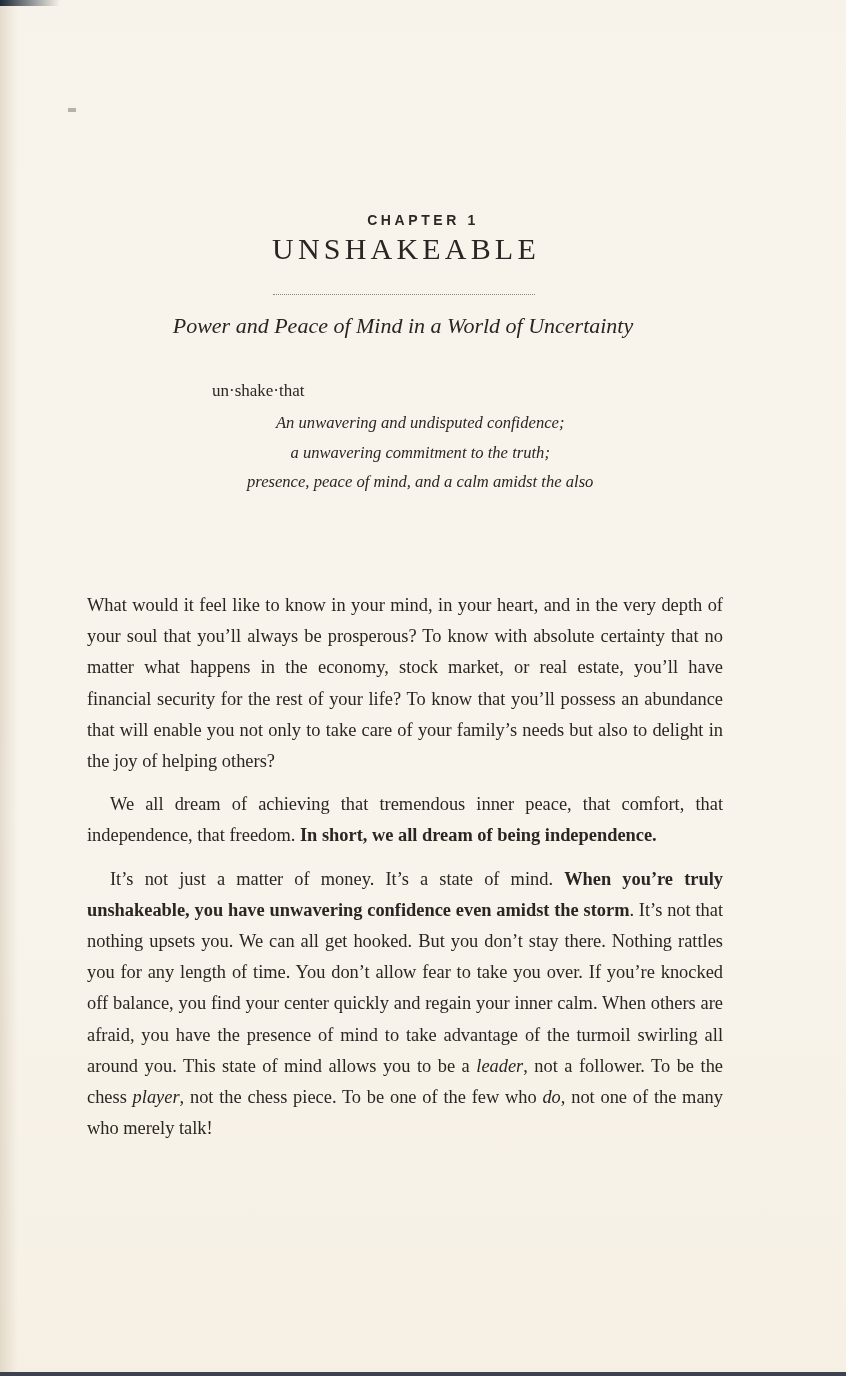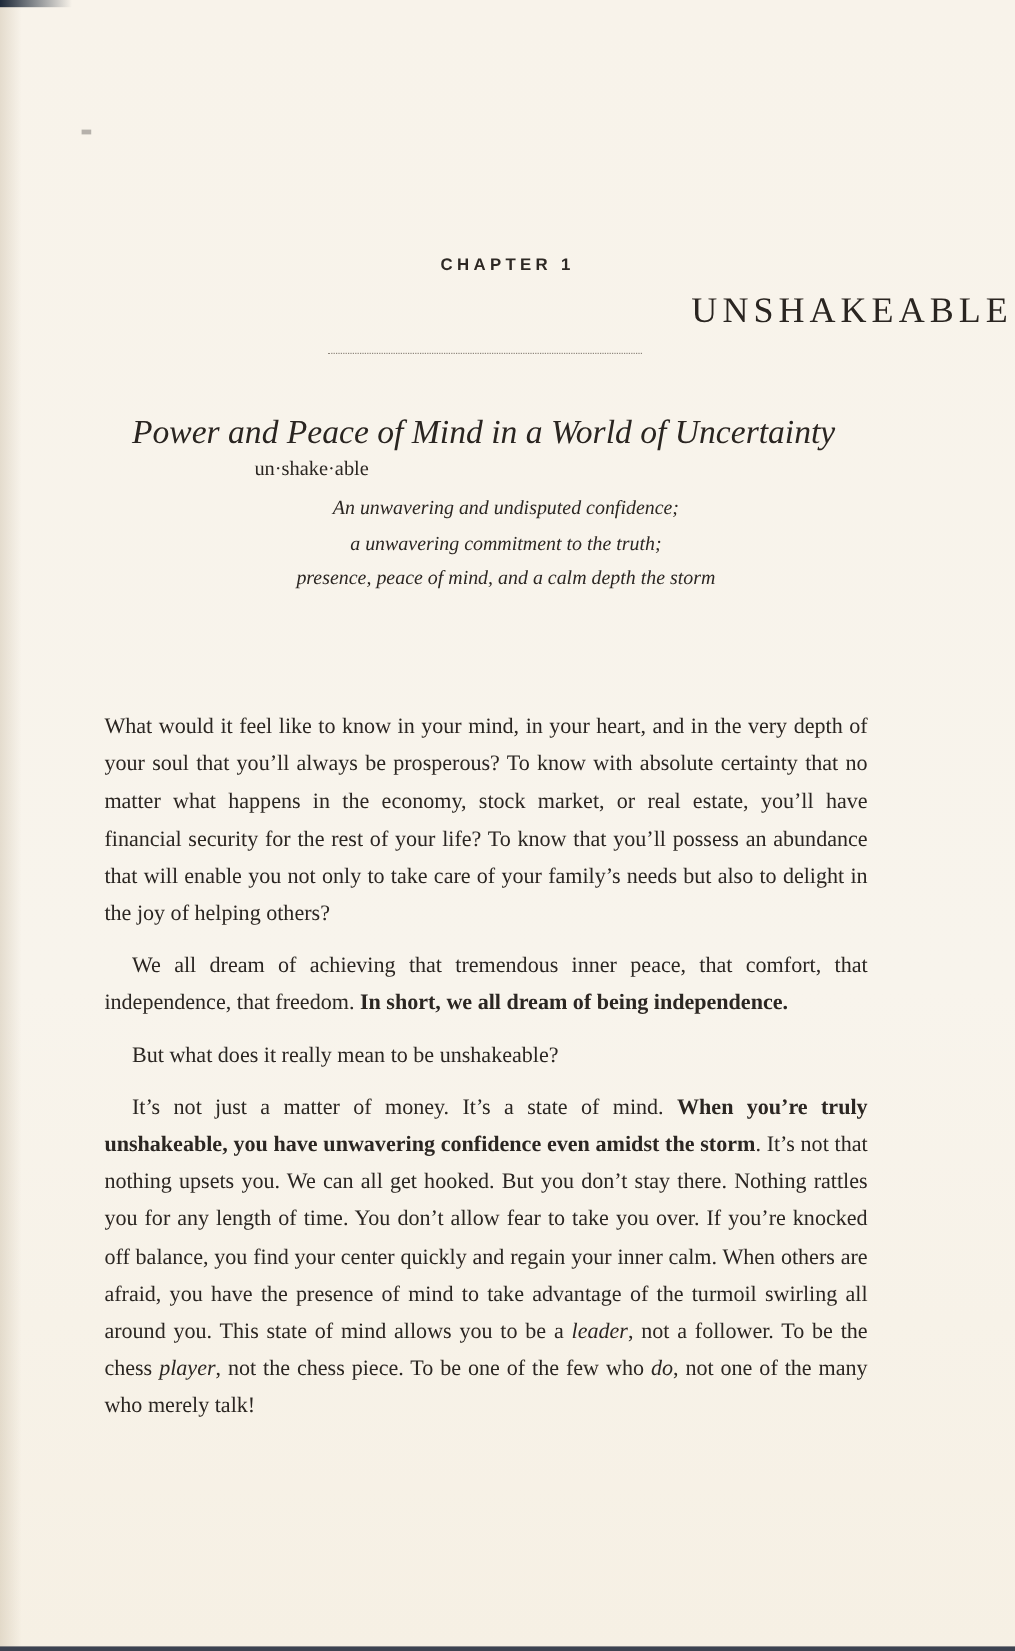--- a/index.html
+++ b/index.html
@@ -57,45 +57,43 @@
       left: 0; width: 846px;
       text-align: center;
       font-family: "Liberation Sans", "DejaVu Sans", sans-serif;
       font-weight: bold;
       font-size: 14px;
       letter-spacing: 3.6px;
       color: #2d2824;
     }
     .chapter-title {
       position: absolute;
-      top: 242px;
+      top: 232px;
       left: 0; width: 812px;
-      text-align: right;
+      text-align: center;
       font-size: 30px;
       letter-spacing: 4.2px;
       color: #2a2521;
-      margin-left: 32px;
     }
     .title-rule {
       position: absolute;
       top: 294px;
       left: 273px;
       width: 262px;
       height: 0;
       border-top: 1px dotted #8e867c;
     }
     .subtitle {
       position: absolute;
       top: 313px;
       left: 0; width: 806px;
       text-align: center;
       font-style: italic;
-      font-size: 28px;
+      font-size: 22px;
       color: #2a2521;
-      margin-top: 32px;
     }
     .definition {
       position: absolute;
       top: 380px;
       left: 212px;
       font-size: 17px;
     }
     .def-term {
       display: block;
       line-height: 22px;
@@ -140,27 +138,26 @@
   <div class="speck"></div>
   <div class="edge-right"></div>
   <div class="edge-bottom"></div>
 
   <div class="chapter-label">CHAPTER 1</div>
   <div class="chapter-title">UNSHAKEABLE</div>
   <div class="title-rule"></div>
   <div class="subtitle">Power and Peace of Mind in a World of Uncertainty</div>
 
   <div class="definition">
-    <span class="def-term">un·shake·able</span>
+    <span class="def-term">un·shake·that</span>
     <div class="def-lines">
       <span class="def-line">An unwavering and undisputed confidence;</span>
       <span class="def-line">a unwavering commitment to the truth;</span>
-      <span class="def-line">presence, peace of mind, and a calm depth the storm</span>
+      <span class="def-line">presence, peace of mind, and a calm amidst the also</span>
     </div>
   </div>
 
   <div class="body-text" id="body-text">
       <p class="first"><span>What would it feel like to know in your mind, in your heart, and in the very depth of your soul that you’ll always be prosperous? To know with absolute certainty that no matter what happens in the economy, stock market, or real estate, you’ll have financial security for the rest of your life? To know that you’ll possess an abundance that will enable you not only to take care of your family’s needs but also to delight in the joy of helping others?</span></p>
       <p><span>We all dream of achieving that tremendous inner peace, that comfort, that independence, that freedom. </span><b>In short, we all dream of being independence.</b></p>
-      <p><span>But what does it really mean to be unshakeable?</span></p>
       <p><span>It’s not just a matter of money. It’s a state of mind. </span><b>When you’re truly unshakeable, you have unwavering confidence even amidst the storm</b><span>. It’s not that nothing upsets you. We can all get hooked. But you don’t stay there. Nothing rattles you for any length of time. You don’t allow fear to take you over. If you’re knocked off balance, you find your center quickly and regain your inner calm. When others are afraid, you have the presence of mind to take advantage of the turmoil swirling all around you. This state of mind allows you to be a </span><i>leader</i><span>, not a follower. To be the chess </span><i>player</i><span>, not the chess piece. To be one of the few who </span><i>do</i><span>, not one of the many who merely talk!</span></p>
     </div>
 </div>
 
 </body></html>

